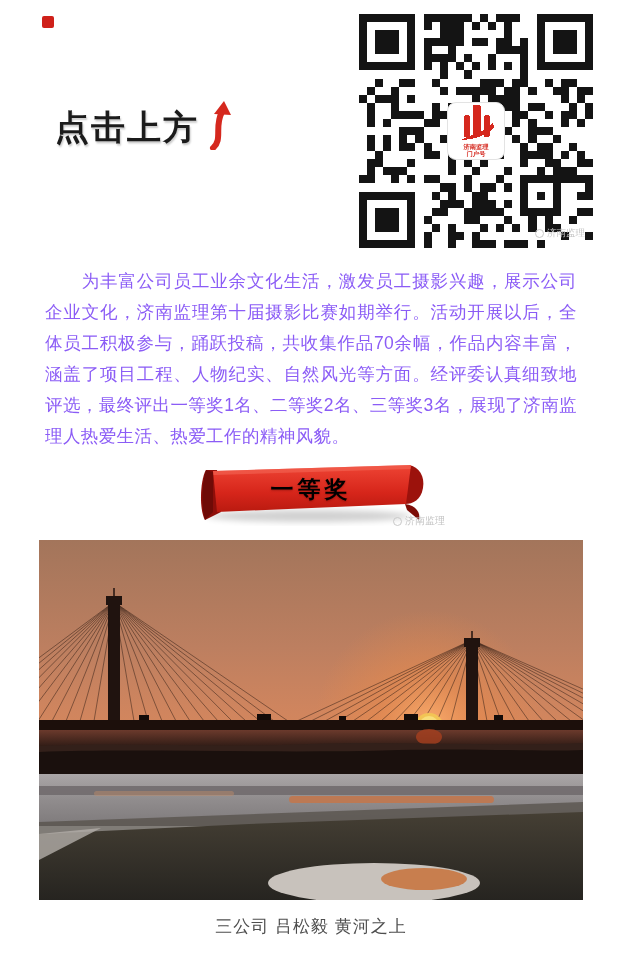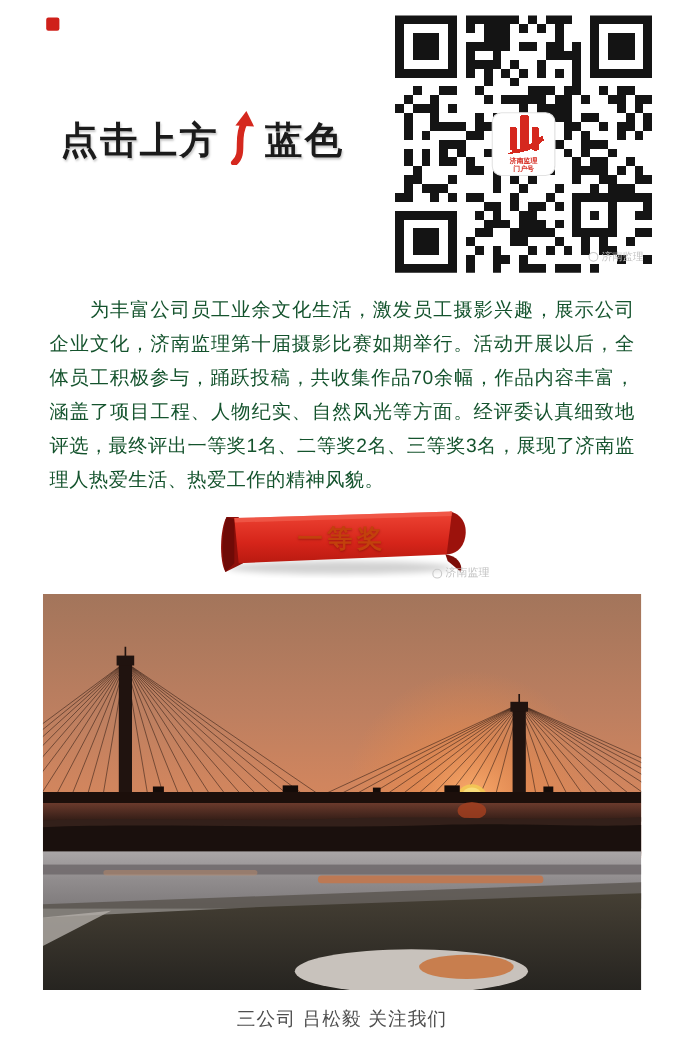--- a/index.html
+++ b/index.html
@@ -22,30 +22,30 @@
   .qr svg { display:block; width:234px; height:234px; shape-rendering:crispEdges; }
   .qr-logo { position:absolute; left:50%; top:50%; transform:translate(-50%,-50%);
              width:58px; height:58px; background:#fff; border:1px solid #e3e3e3; border-radius:9px;
              display:flex; flex-direction:column; align-items:center; justify-content:center; }
   .qr-logo-text { font-size:7px; line-height:8px; font-weight:bold; text-align:center; transform:scale(.9); }
   .watermark { position:absolute; display:flex; align-items:center; gap:3px; color:#c3c3c3; font-size:9.5px; }
   .wm-circle { width:9px; height:9px; border:1px solid #c9c9c9; border-radius:50%; display:inline-block; }
   .qr-wm { left:528px; top:215px; }
 
   
-  .para { margin:14px 38px 0 38px; font-size:17.5px; line-height:31px; color:#14532d;
+  .para { margin:14px 38px 0 38px; font-size:17.5px; line-height:31px; color:#8b5cf6;
           text-align:justify; text-indent:2.1em; letter-spacing:.4px; }
   .section-title { margin-top:8px; text-align:center; font-size:17.5px; font-weight:bold;
                    color:#1f1f1f; letter-spacing:.5px; }
 
   
   .ribbon-wrap { position:relative; width:240px; height:64px; margin:10px auto 0 auto; }
   .ribbon-wrap svg { display:block; }
   .ribbon-label { position:absolute; left:0; top:12px; width:100%; text-align:center;
-                  color:#c2410c; font-size:23px; font-weight:bold; letter-spacing:4px;
+                  color:#000000; font-size:23px; font-weight:bold; letter-spacing:4px;
                   text-shadow:0 1px 2px rgba(90,0,0,.4); }
   .ribbon-wm { right:-14px; bottom:-2px; font-size:10px; }
 
   
   .photo { margin:14px auto 0 auto; width:544px; height:360px; }
   .photo svg { display:block; }
   .caption { margin-top:15px; text-align:center; font-size:17px; color:#4e4e4e; letter-spacing:1px; }
 </style>
 </head>
 <body>
@@ -55,21 +55,20 @@
   <div class="banner">
     <div class="corner-mark" style="background: rgb(207, 32, 26);"></div>
 
     <div class="banner-text">
       <div class="bt-line1">
         <span>点击上方</span>
         <svg class="arrow-svg" width="34" height="50" viewBox="0 0 34 50">
           <path d="M10 48 C 20 40, 11 26, 19 12" fill="none" stroke="#d5281e" stroke-width="6" stroke-linecap="round"></path>
           <polygon points="11,14 21,1 28,15" fill="#d5281e"></polygon>
         </svg>
-        <span>蓝色</span>
       </div>
     </div>
 
     <div class="qr">
       <svg id="qr-modules" viewBox="0 0 29 29" fill="#141414">
           <rect x="8" y="0" width="1" height="1"></rect>
           <rect x="9" y="0" width="1" height="1"></rect>
           <rect x="10" y="0" width="1" height="1"></rect>
           <rect x="11" y="0" width="1" height="1"></rect>
           <rect x="12" y="0" width="1" height="1"></rect>
@@ -541,15 +540,15 @@
 
       <polygon points="0,282 544,262 544,278 0,294" fill="#56504a" opacity="0.75"></polygon>
       <polygon points="0,294 210,284 544,272 544,360 0,360" fill="url(#mud)"></polygon>
       <polygon points="0,294 62,288 0,320" fill="#b3aea9" opacity="0.8"></polygon>
 
       <ellipse cx="335" cy="343" rx="106" ry="20" fill="#c8c2bc"></ellipse>
       <ellipse cx="385" cy="339" rx="43" ry="11" fill="#c87844" opacity="0.92"></ellipse>
     </svg>
   </div>
 
-  <div class="caption">三公司 吕松毅 关注我们</div>
+  <div class="caption">三公司 吕松毅 黄河之上</div>
 
 </div>
 
 </body></html>

